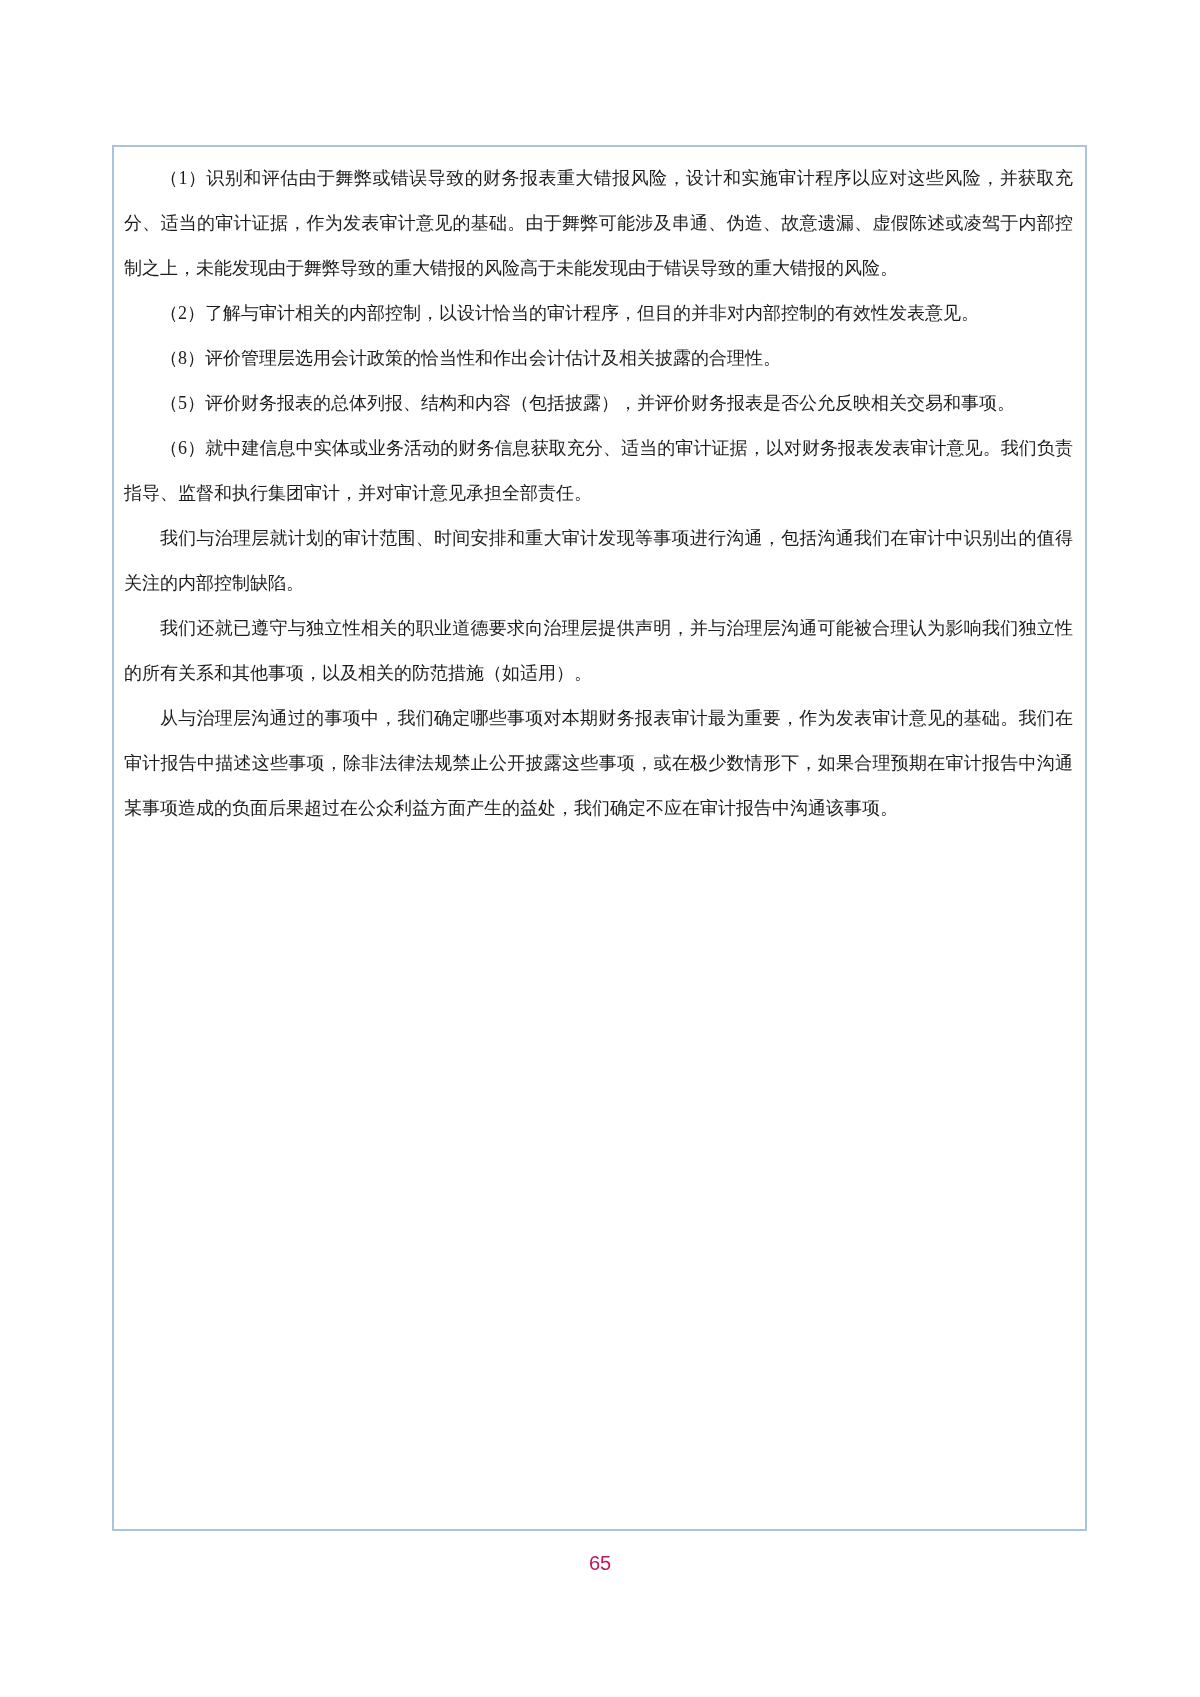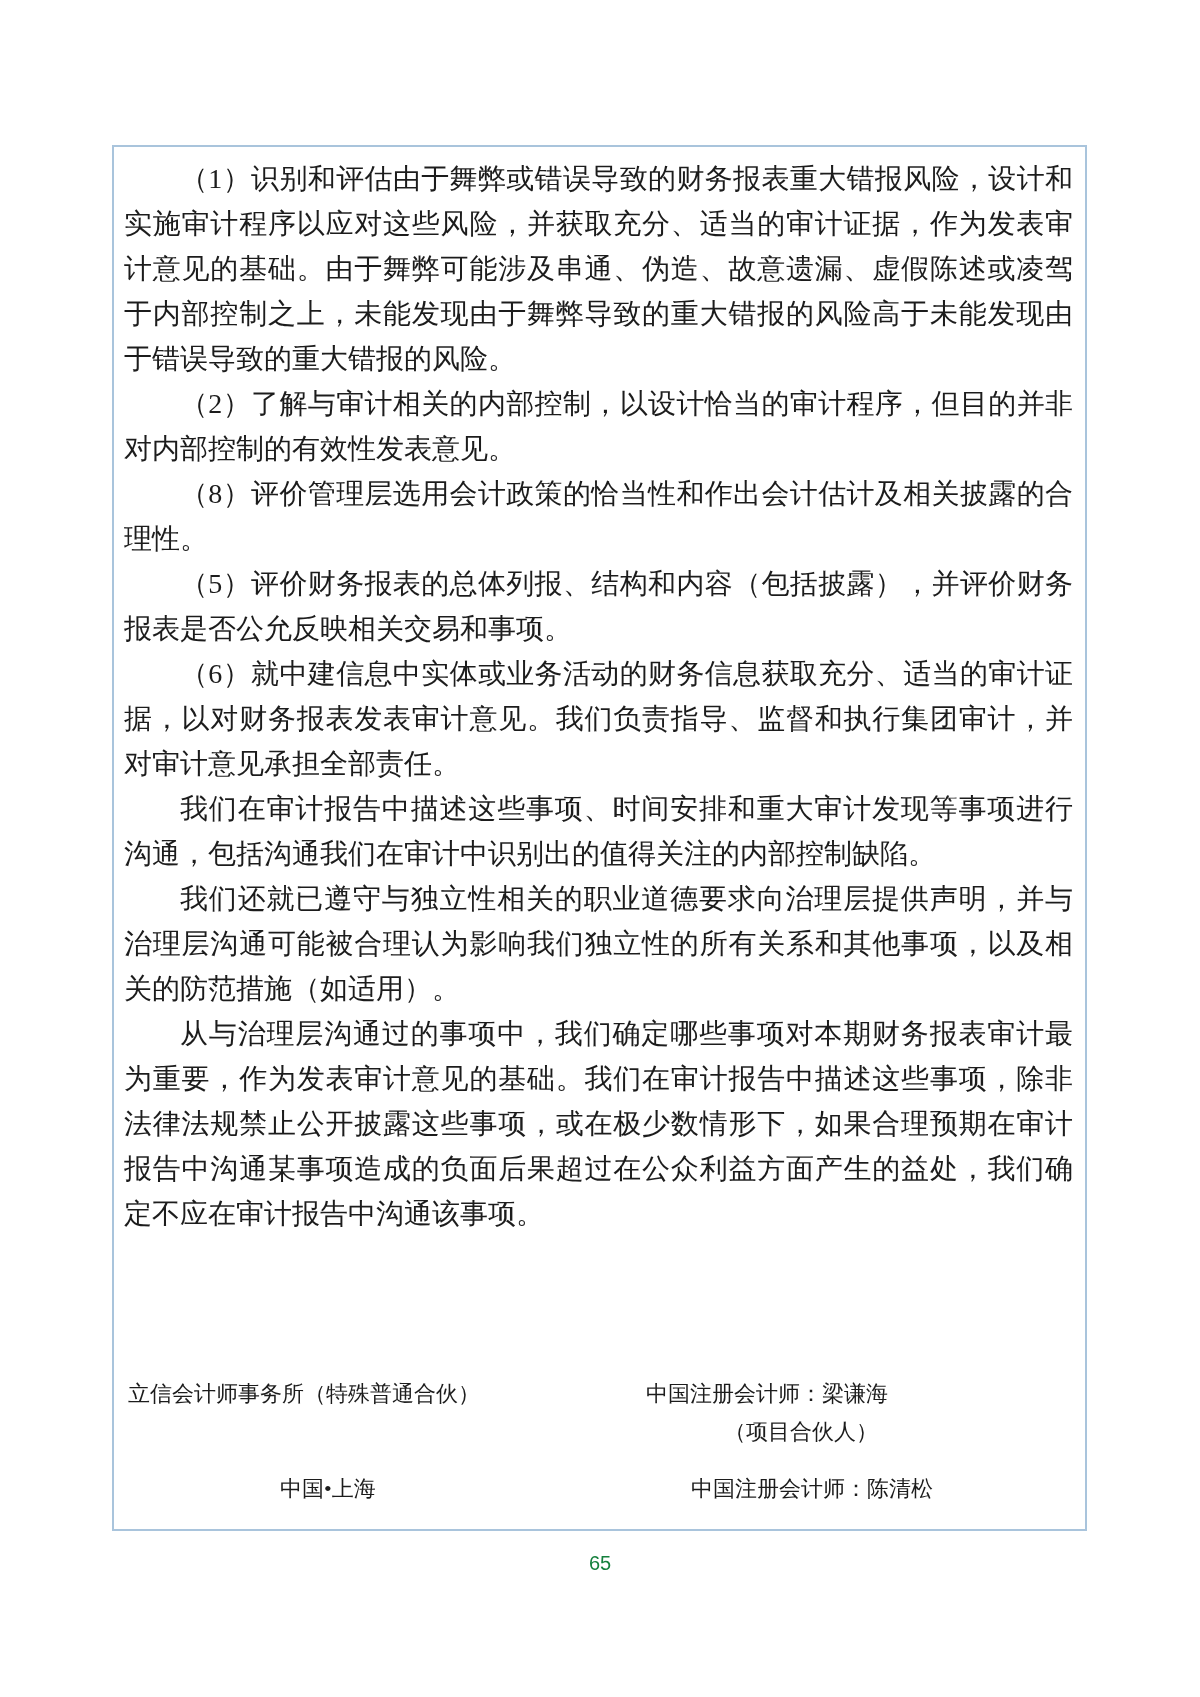--- a/index.html
+++ b/index.html
@@ -23,21 +23,21 @@
     width: 975px;
     height: 1386px;
     border: 2px solid #a9c4dc;
     box-sizing: border-box;
     padding: 9px 12px 0 10px;
     background: #ffffff;
     overflow: hidden;
   }
   .report-box p {
     margin: 0;
-    font-size: 28px;
+    font-size: 18px;
     line-height: 45px;
     text-align: justify;
     text-indent: 2em;
     color: #1c1c1c;
   }
   .signature {
     position: relative;
     margin-top: 135px;
     height: 145px;
     font-size: 22px;
@@ -53,44 +53,37 @@
   .sig-city   { left: 156px; top: 95px; }
   .sig-cpa2   { left: 567px; top: 95px; }
   .page-number {
     position: absolute;
     left: 0;
     right: 0;
     top: 1552px;
     text-align: center;
     font-family: "Liberation Sans", "DejaVu Sans", sans-serif;
     font-size: 20px;
-    color: #15803d;
+    color: #be185d;
   }
 </style>
 </head>
 <body>
 
 <div class="page">
 
   <div class="report-box">
 
     <p>（1）识别和评估由于舞弊或错误导致的财务报表重大错报风险，设计和实施审计程序以应对这些风险，并获取充分、适当的审计证据，作为发表审计意见的基础。由于舞弊可能涉及串通、伪造、故意遗漏、虚假陈述或凌驾于内部控制之上，未能发现由于舞弊导致的重大错报的风险高于未能发现由于错误导致的重大错报的风险。</p>
     <p>（2）了解与审计相关的内部控制，以设计恰当的审计程序，但目的并非对内部控制的有效性发表意见。</p>
     <p>（8）评价管理层选用会计政策的恰当性和作出会计估计及相关披露的合理性。</p>
     <p>（5）评价财务报表的总体列报、结构和内容（包括披露），并评价财务报表是否公允反映相关交易和事项。</p>
     <p>（6）就中建信息中实体或业务活动的财务信息获取充分、适当的审计证据，以对财务报表发表审计意见。我们负责指导、监督和执行集团审计，并对审计意见承担全部责任。</p>
-    <p>我们在审计报告中描述这些事项、时间安排和重大审计发现等事项进行沟通，包括沟通我们在审计中识别出的值得关注的内部控制缺陷。</p>
+    <p>我们与治理层就计划的审计范围、时间安排和重大审计发现等事项进行沟通，包括沟通我们在审计中识别出的值得关注的内部控制缺陷。</p>
     <p>我们还就已遵守与独立性相关的职业道德要求向治理层提供声明，并与治理层沟通可能被合理认为影响我们独立性的所有关系和其他事项，以及相关的防范措施（如适用）。</p>
     <p>从与治理层沟通过的事项中，我们确定哪些事项对本期财务报表审计最为重要，作为发表审计意见的基础。我们在审计报告中描述这些事项，除非法律法规禁止公开披露这些事项，或在极少数情形下，如果合理预期在审计报告中沟通某事项造成的负面后果超过在公众利益方面产生的益处，我们确定不应在审计报告中沟通该事项。</p>
 
-    <div class="signature">
-      <span class="sig-firm">立信会计师事务所（特殊普通合伙）</span>
-      <span class="sig-cpa1">中国注册会计师：梁谦海</span>
-      <span class="sig-role">（项目合伙人）</span>
-      <span class="sig-city">中国•上海</span>
-      <span class="sig-cpa2">中国注册会计师：陈清松</span>
-    </div>
 
   </div>
 
   <div class="page-number">65</div>
 
 </div>
 
 </body></html>

